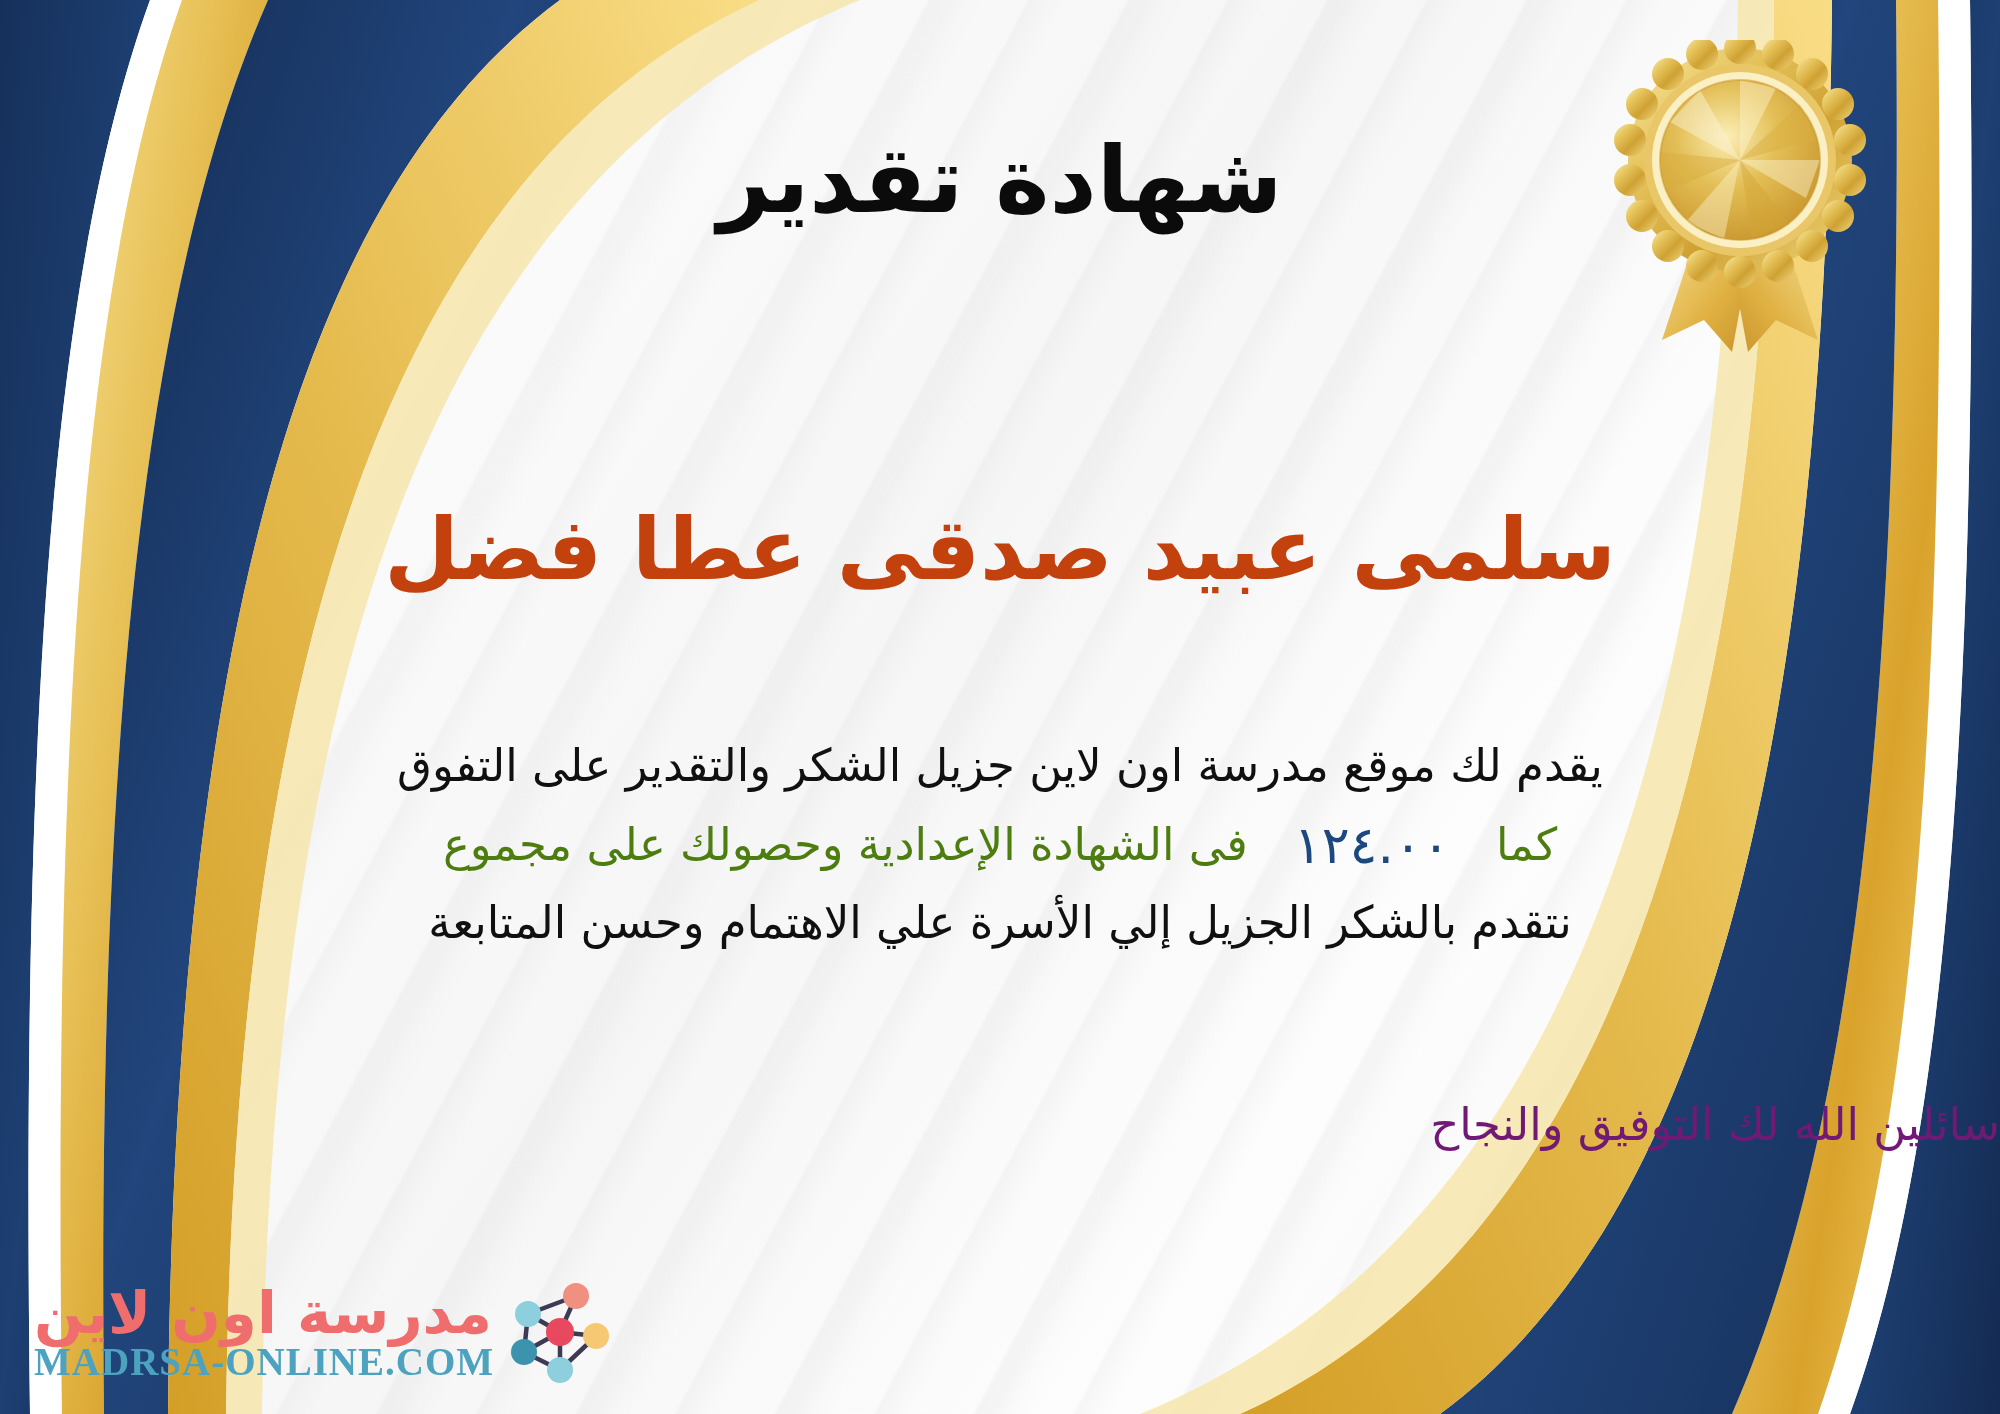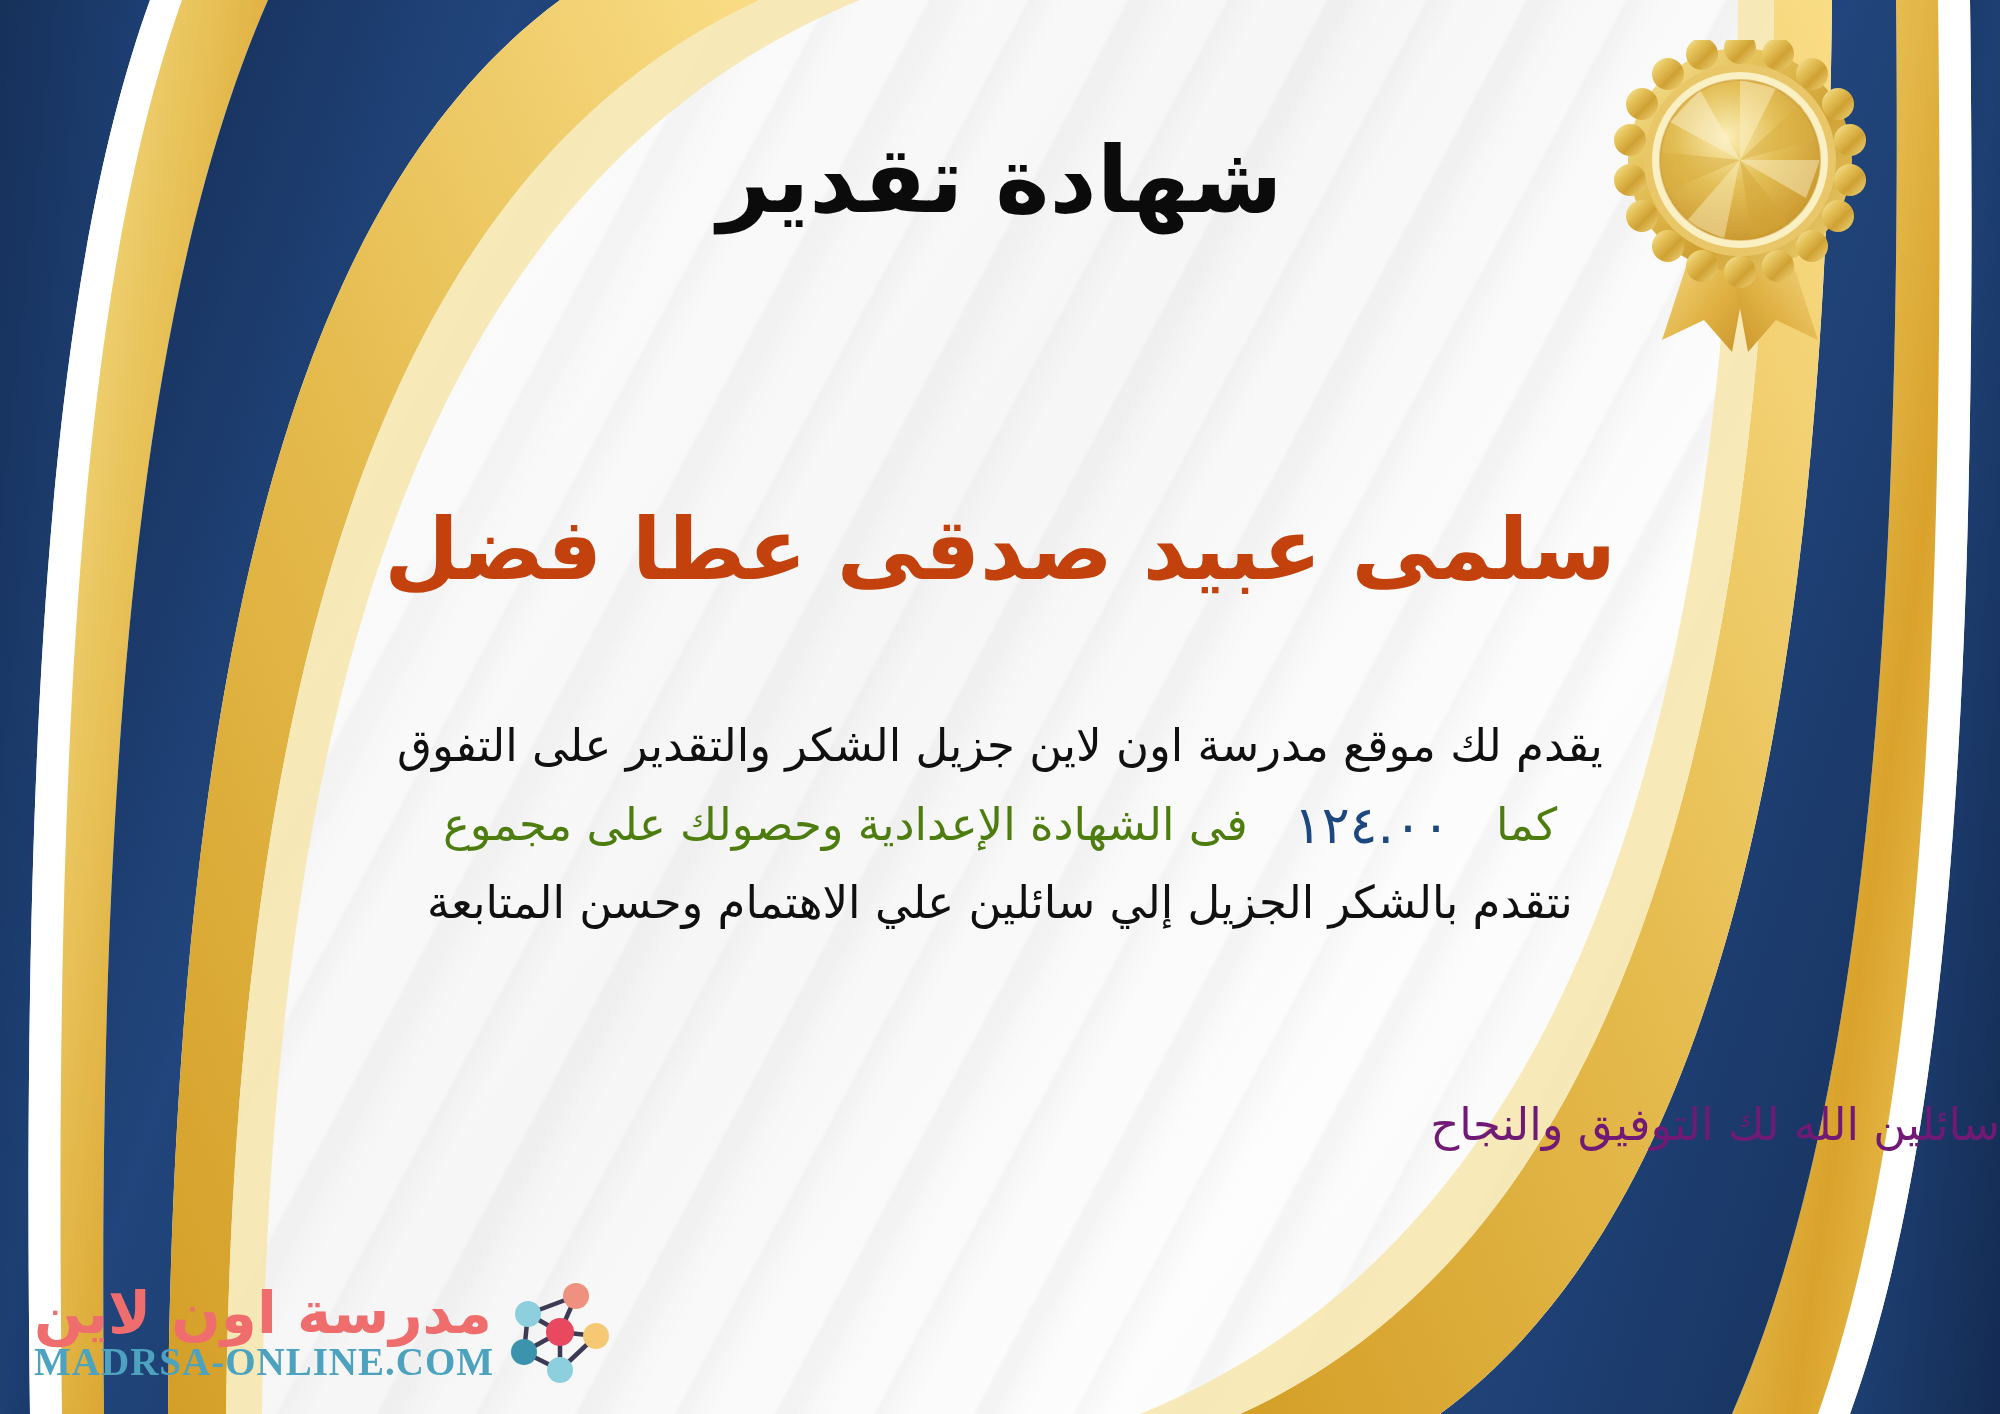--- a/index.html
+++ b/index.html
@@ -50,21 +50,21 @@
     font-size:92px;font-weight:700;color:#0b0b0b;letter-spacing:1px;
     line-height:1.1;
   }
 
   .recipient-name{
     position:absolute;top:500px;left:0;right:0;text-align:center;
     font-size:86px;font-weight:700;color:#c2410c;line-height:1.15;
   }
 
   .body-block{
-    position:absolute;top:710px;left:60px;right:60px;text-align:center;
+    position:absolute;top:730px;left:60px;right:60px;text-align:center;
     color:#111;
   }
   .body-line{
     font-size:45px;line-height:1.62;font-weight:400;color:#101010;
     white-space:nowrap;
   }
   .body-line.with-score{
     display:flex;align-items:center;justify-content:center;gap:46px;
   }
   .score{
@@ -228,21 +228,21 @@
     <div class="body-block">
 
       <div class="body-line">يقدم لك موقع مدرسة اون لاين جزيل الشكر  والتقدير على التفوق</div>
 
       <div class="body-line with-score">
         <span class="trail">كما</span>
         <span class="score">١٢٤.٠٠</span>
         <span class="trail">فى الشهادة الإعدادية وحصولك على مجموع</span>
       </div>
 
-      <div class="body-line">نتقدم  بالشكر الجزيل إلي سائلين علي الاهتمام وحسن المتابعة</div>
+      <div class="body-line">نتقدم  بالشكر الجزيل إلي الأسرة علي الاهتمام وحسن المتابعة</div>
     </div>
 
     <div class="closing">سائلين الله لك التوفيق  والنجاح</div>
 
     <div class="brand">
       <div class="brand-text">
         <div class="brand-ar">مدرسة اون لاين</div>
         <div class="brand-en">MADRSA-ONLINE.COM</div>
       </div>
       <div class="brand-mark">

